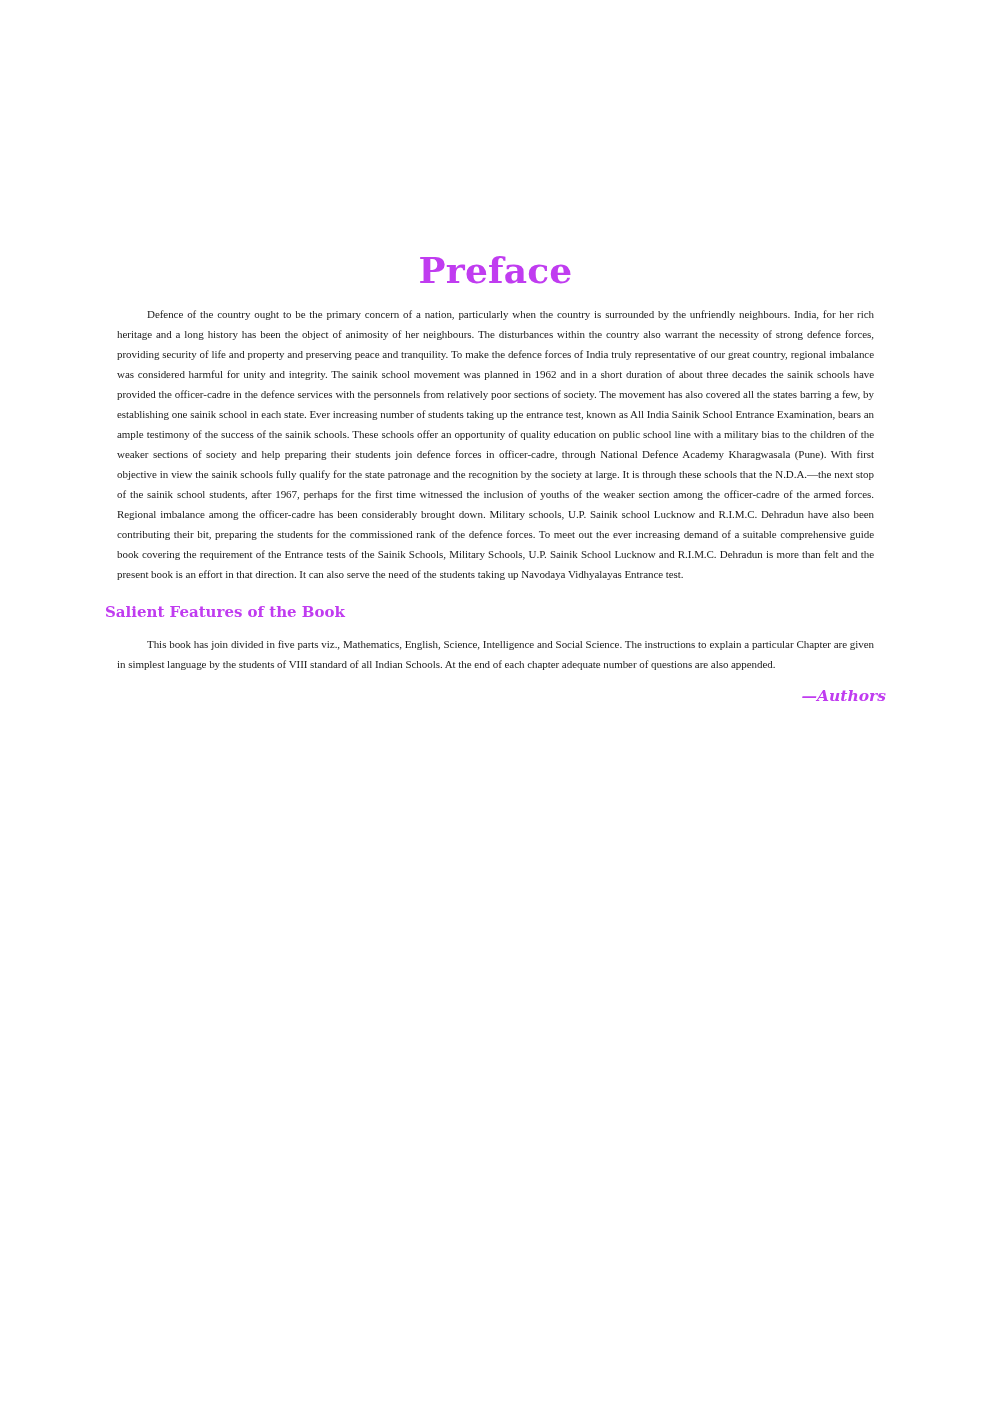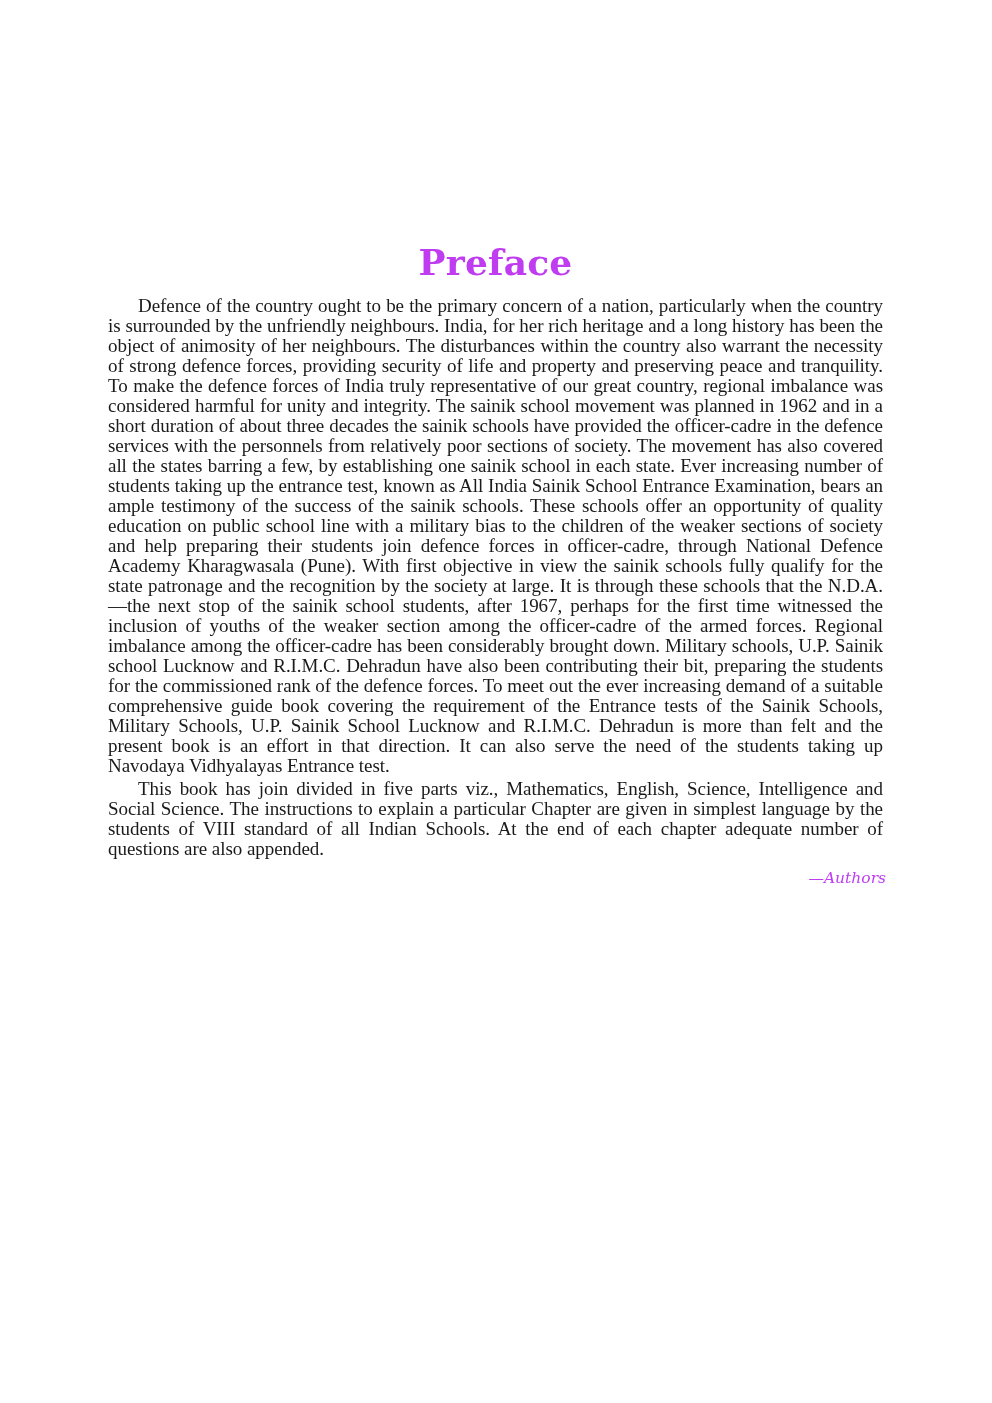--- a/index.html
+++ b/index.html
@@ -11,68 +11,69 @@
       width: 992px;
       height: 1403px;
       position: relative;
       overflow: hidden;
       font-family: "DejaVu Serif", "Liberation Serif", serif;
       color: #1a1a1a;
     }
     .page {
       position: absolute;
       left: 105px;
-      top: 240px;
+      top: 248px;
       width: 781px;
     }
     .title {
       text-align: center;
       color: #c03cf0;
       font-family: "DejaVu Serif", "Liberation Serif", serif;
       font-weight: bold;
       font-size: 36px;
       line-height: 44px;
       margin: 0 0 12px 0;
       letter-spacing: 0.2px;
     }
     .para {
       font-family: "Liberation Serif", "DejaVu Serif", serif;
-      font-size: 19px;
+      font-size: 11px;
       line-height: 20px;
       text-align: justify;
       text-indent: 30px;
-      margin: 3px;
+      margin: 12px;
       letter-spacing: -0.05px;
     }
     .section-heading {
       color: #c03cf0;
       font-family: "DejaVu Serif", "Liberation Serif", serif;
       font-weight: bold;
       font-size: 15px;
       line-height: 20px;
       margin: 18px 0 4px 0;
     }
     .em {
     }
     .signature {
       text-align: right;
       color: #c03cf0;
       font-family: "DejaVu Serif", "Liberation Serif", serif;
-      font-weight: normal;
+      font-weight: bold;
       font-style: italic;
       font-size: 15.5px;
       line-height: 20px;
       margin-top: 9px;
     }
   </style>
 </head>
 <body>
 
 <div class="page">
   <h1 class="title">Preface</h1>
 
   <p class="para">Defence of the country ought to be the primary concern of a nation, particularly when the country is surrounded by the unfriendly neighbours. India, for her rich heritage and a long history has been the object of animosity of her neighbours. The disturbances within the country also warrant the necessity of strong defence forces, providing security of life and property and preserving peace and tranquility. To make the defence forces of India truly representative of our great country, regional imbalance was considered harmful for unity and integrity. The sainik school movement was planned in 1962 and in a short duration of about three decades the sainik schools have provided the officer-cadre in the defence services with the personnels from relatively poor sections of society. The movement has also covered all the states barring a few, by establishing one sainik school in each state. Ever increasing number of students taking up the entrance test, known as All India Sainik School Entrance Examination, bears an ample testimony of the success of the sainik schools. These schools offer an opportunity of quality education on public school line with a military bias to the children of the weaker sections of society and help preparing their students join defence forces in officer-cadre, through National Defence Academy Kharagwasala (Pune). With first objective in view the sainik schools fully qualify for the state patronage and the recognition by the society at large. It is through these schools that the N.D.A.—the next stop of the sainik school students, after 1967, perhaps for the first time witnessed the inclusion of youths of the weaker section among the officer-cadre of the armed forces. Regional imbalance among the officer-cadre has been considerably brought down. Military schools, U.P. Sainik school Lucknow and R.I.M.C. Dehradun have also been contributing their bit, preparing the students for the commissioned rank of the defence forces. To meet out the ever increasing demand of a suitable comprehensive guide book covering the requirement of the Entrance tests of the Sainik Schools, Military Schools, U.P. Sainik School Lucknow and R.I.M.C. Dehradun is more than felt and the present book is an effort in that direction. It can also serve the need of the students taking up Navodaya Vidhyalayas Entrance test.</p>
 
+  <div class="section-heading">Salient Features of the Book</div>
 
   <p class="para"><span>This book has join divided in five parts </span><span class="em">viz.</span><span>, Mathematics, English, Science, Intelligence and Social Science. The instructions to explain a particular Chapter are given in simplest language by the students of VIII standard of all Indian Schools. At the end of each chapter adequate number of questions are also appended.</span></p>
 
   <div class="signature">—Authors</div>
 </div>
 
 </body></html>

